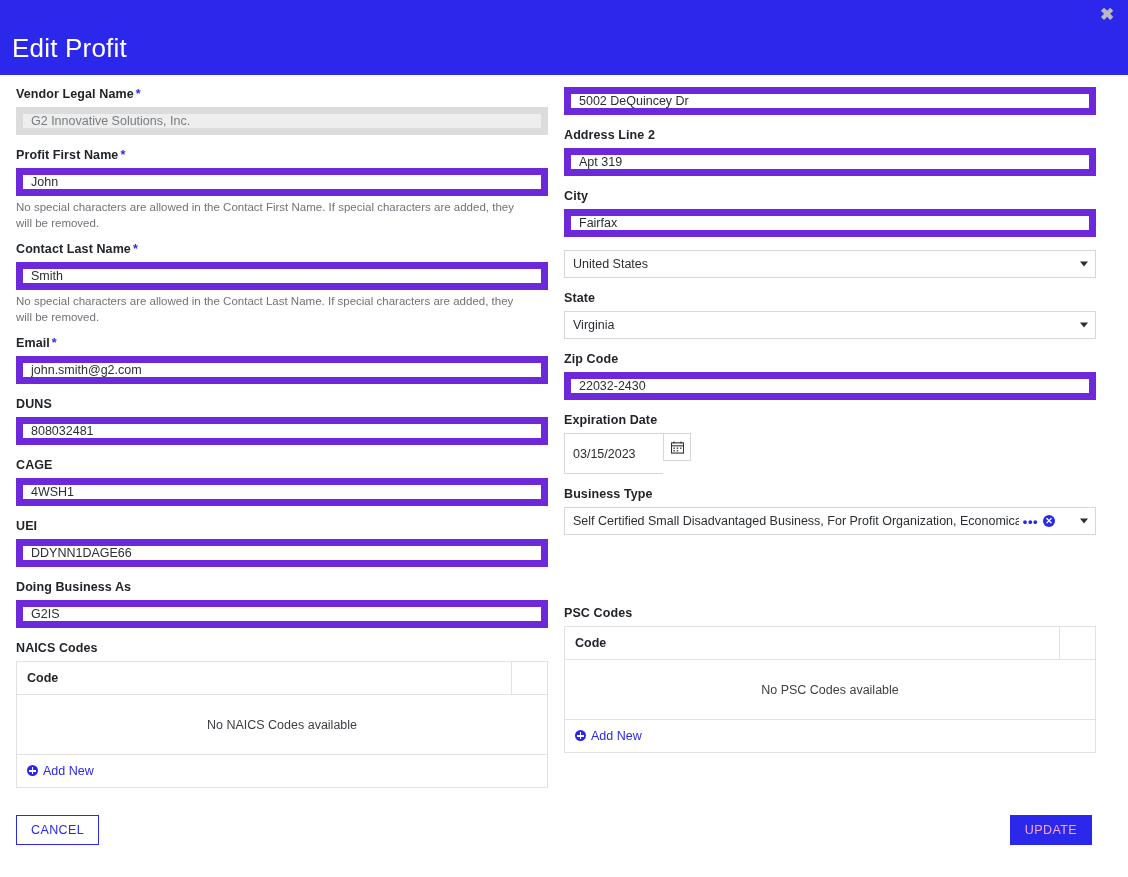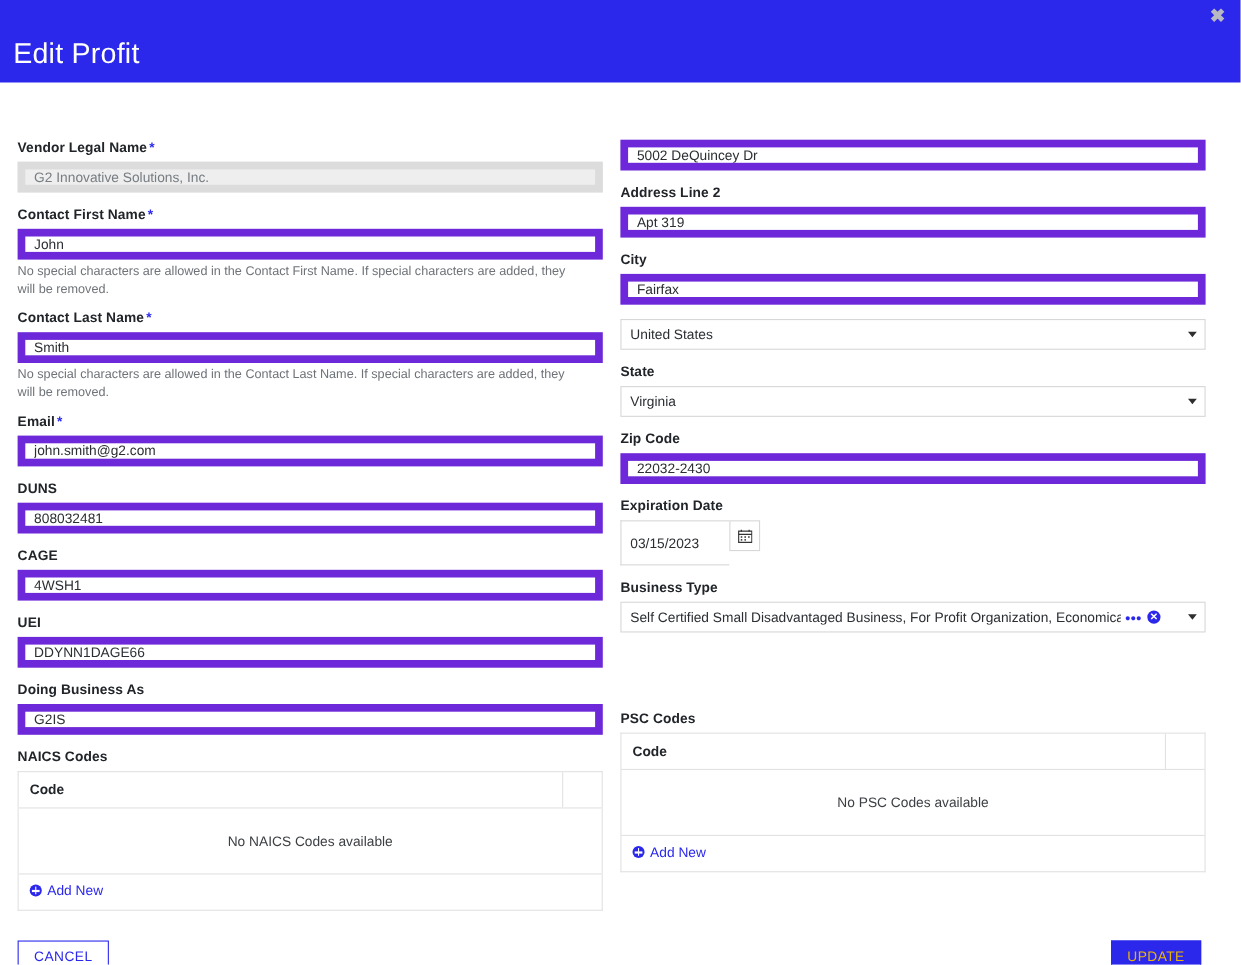--- a/index.html
+++ b/index.html
@@ -59,21 +59,20 @@
 
   
   .dialog-body {
     display: flex;
     padding: 12px 8px 0 8px;
     gap: 0;
   }
   .col {
     width: 548px;
     padding: 0 8px;
-    margin-top: 40px;
   }
   .col-right { border-left: none; }
 
   
   .field { margin-bottom: 0; }
 
   .field-label {
     display: block;
     font-size: 12.5px;
     font-weight: bold;
@@ -296,21 +295,21 @@
     line-height: 28px;
   }
   .btn-cancel {
     background: #ffffff;
     border: 1px solid #2b28ec;
     color: #2b28ec;
   }
   .btn-update {
     background: #2b28ec;
     border: 1px solid #2b28ec;
-    color: #eab308;
+    color: #f9a8d4;
     margin-right: 20px;
   }
 </style>
 </head>
 <body>
 
 <div class="dialog">
 
   <div class="dialog-header">
     <div class="dialog-title">Edit Profit</div>
@@ -325,21 +324,21 @@
         <label class="field-label">
           <span>Vendor Legal Name</span><span class="req">*</span>
         </label>
         <input class="input disabled" type="text" disabled="" value="G2 Innovative Solutions, Inc." style="">
       </div>
 
       <div class="gap-md"></div>
 
       <div class="field">
         <label class="field-label">
-          <span>Contact First Name</span><span class="req">*</span>
+          <span>Profit First Name</span><span class="req">*</span>
         </label>
         <input class="input" type="text" value="John" style="">
         <p class="helper">No special characters are allowed in the Contact First Name. If special characters are added, they will be removed.</p>
       </div>
 
       <div class="gap-sm"></div>
 
       <div class="field">
         <label class="field-label">
           <span>Contact Last Name</span><span class="req">*</span>

